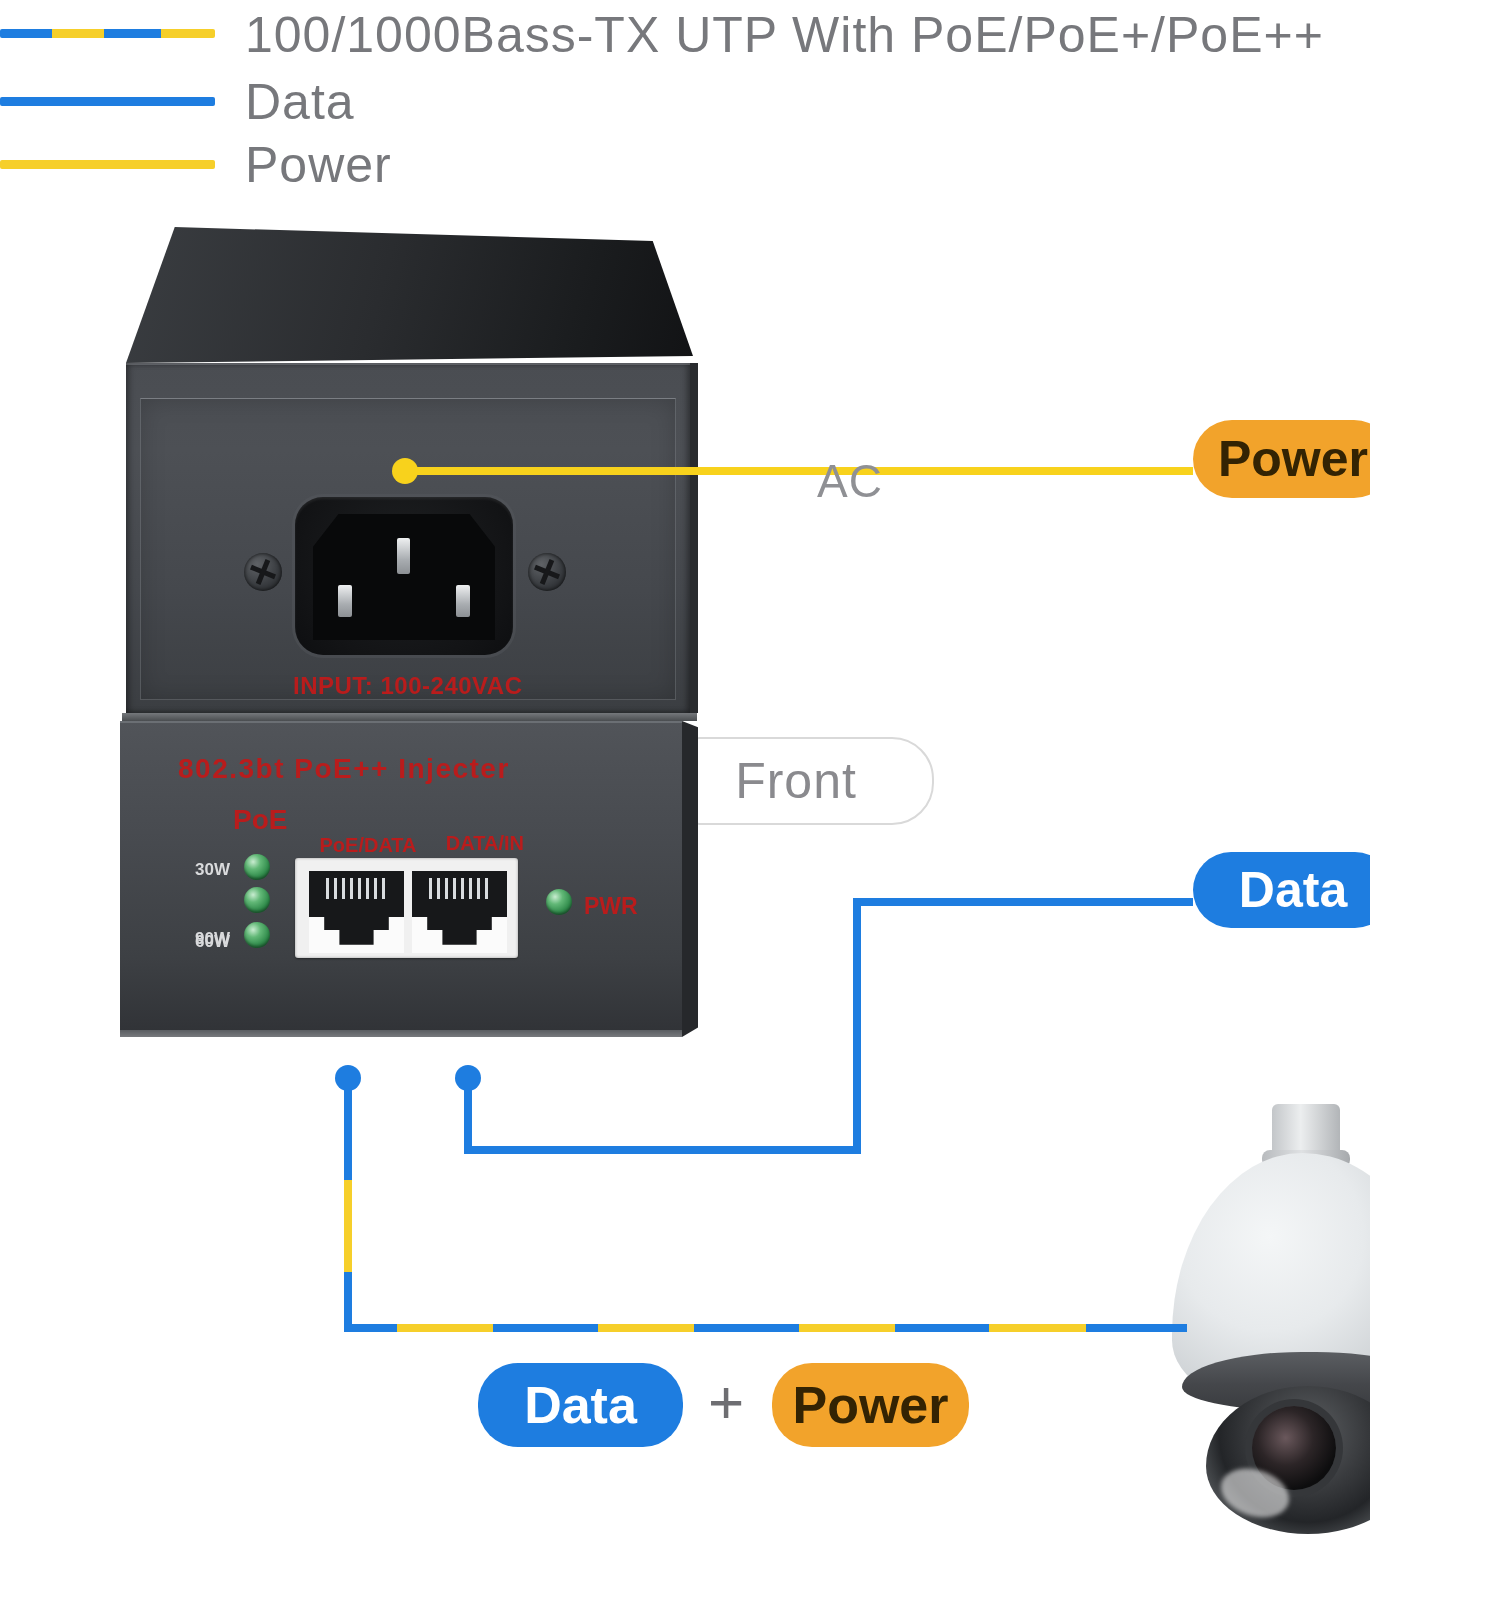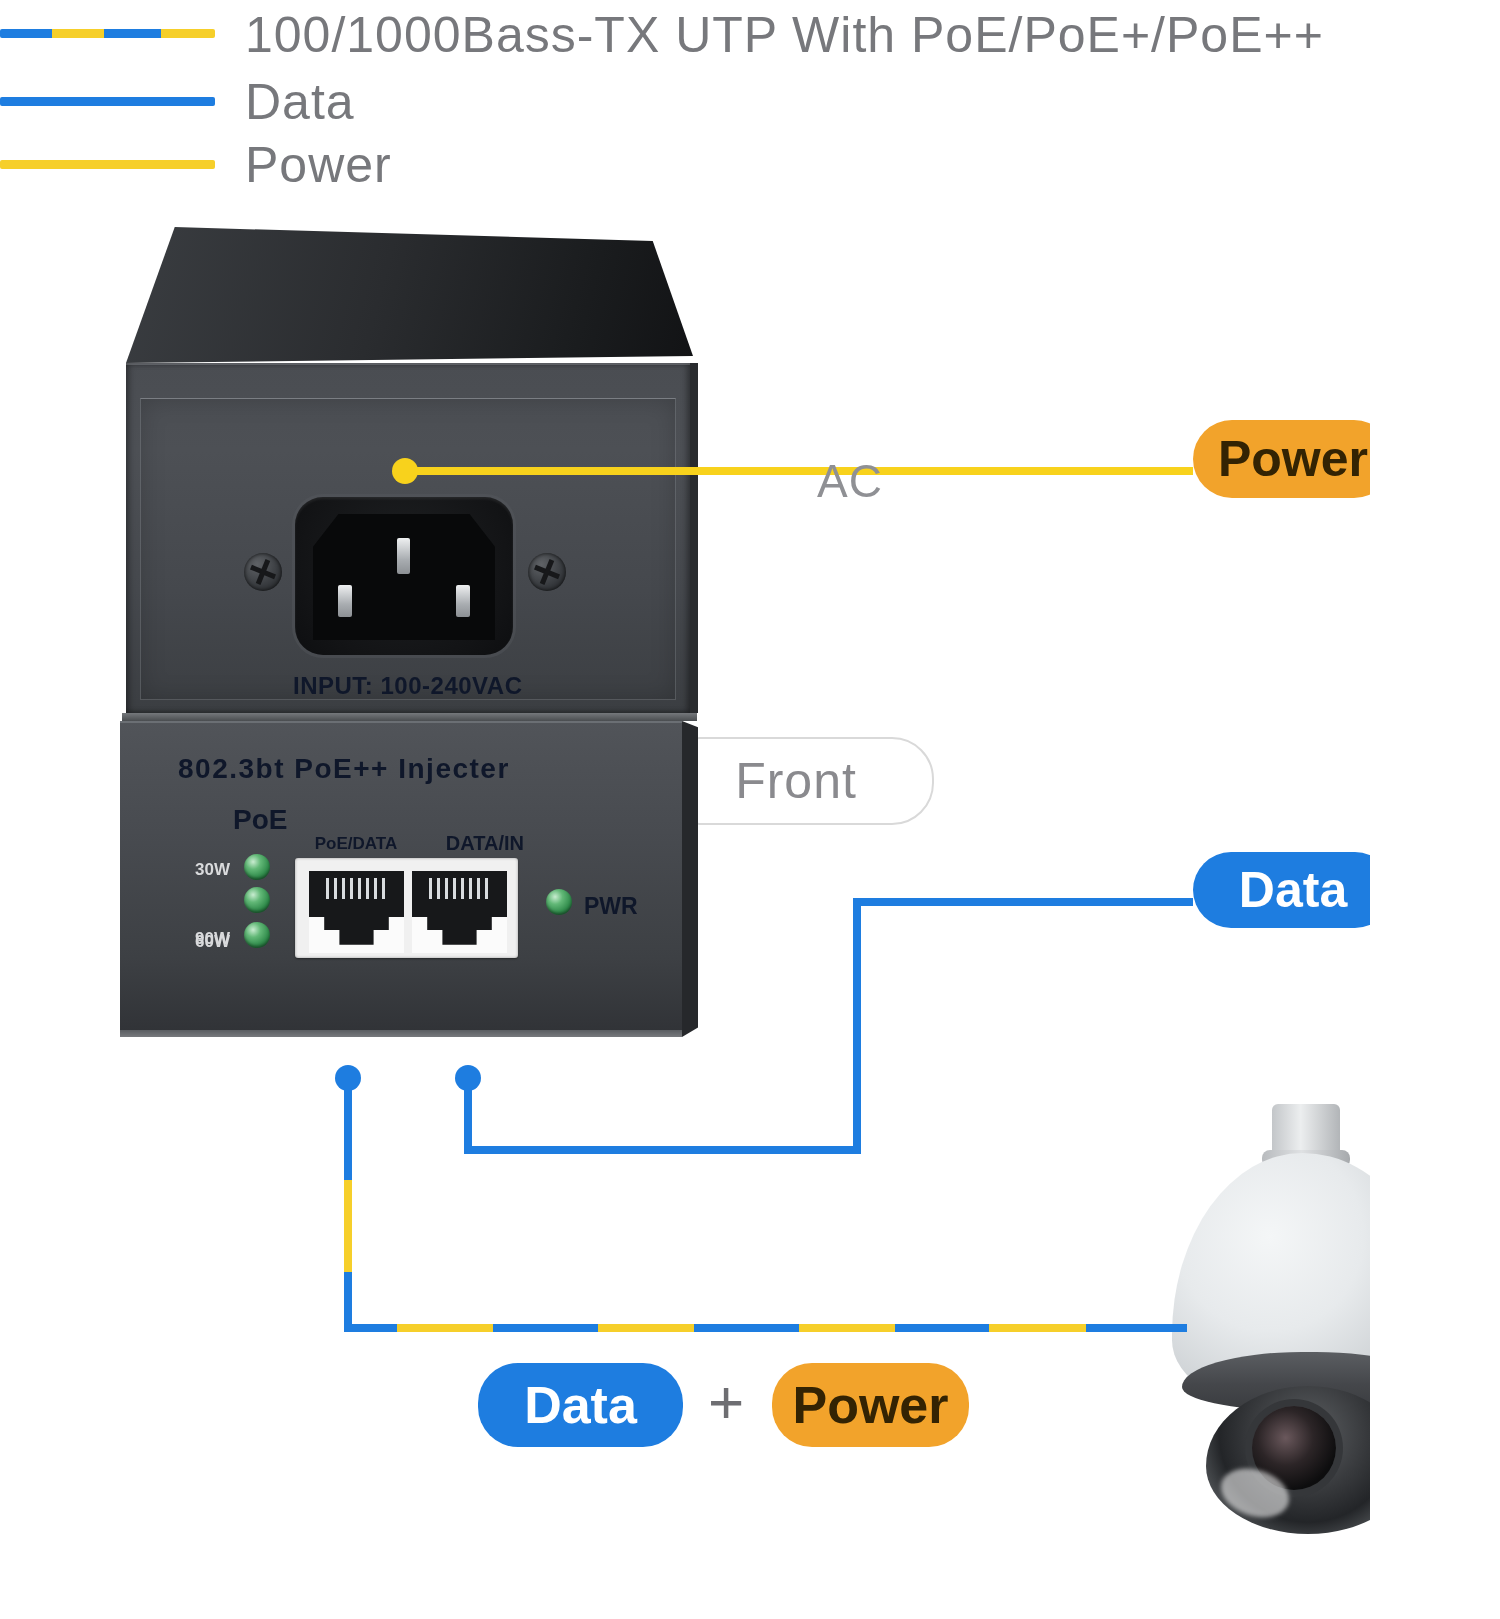--- a/index.html
+++ b/index.html
@@ -8,21 +8,21 @@
   .abs{position:absolute;}
 
   
   .legend-label{color:#77787c;font-size:50px;line-height:1.1;letter-spacing:1px;white-space:nowrap;}
   .swatch{height:9px;border-radius:2px;}
   .swatch-dashed{background:linear-gradient(90deg,#1E7DE0 0 52px,#F6CF2A 52px 104px,#1E7DE0 104px 161px,#F6CF2A 161px 215px);}
   .swatch-blue{background:#1E7DE0;}
   .swatch-yellow{background:#F6CF2A;}
 
   
-  .panel-text{color:#0f172a;font-weight:bold;white-space:nowrap;}
+  .panel-text{color:#b91c1c;font-weight:bold;white-space:nowrap;}
 
   .top-face{left:126px;top:227px;width:567px;height:136px;
     clip-path:polygon(8.6% 0,92.9% 10.3%,100% 94.9%,0 100%);
     background:linear-gradient(105deg,#3a3d41 0%,#2a2c2f 45%,#1a1c1e 80%,#121315 100%);}
   .back-face{left:126px;top:363px;width:564px;height:350px;
     background:linear-gradient(180deg,#4a4d52 0%,#4d5055 25%,#45484d 65%,#3b3e42 100%);
     box-shadow:inset 0 2px 0 rgba(160,164,170,.35), inset 3px 0 6px rgba(0,0,0,.35), inset -3px 0 6px rgba(0,0,0,.35);}
   .back-inner-panel{left:140px;top:398px;width:534px;height:300px;
     border:1px solid rgba(150,154,160,.28);border-top-color:rgba(180,184,190,.45);
     box-shadow:inset 0 0 24px rgba(0,0,0,.18);}
@@ -153,21 +153,21 @@
 
     <div class="abs panel-text" style="left:233px;top:804px;font-size:28px;">PoE</div>
 
     <div class="abs led-label" style="left:186px;top:860px;">30W</div>
     <div class="abs led" style="left:244px;top:854px;"></div>
     <div class="abs led-label" style="left:186px;top:894px;margin-top:38px;">60W</div>
     <div class="abs led" style="left:244px;top:887px;"></div>
     <div class="abs led-label" style="left:186px;top:929px;">90W</div>
     <div class="abs led" style="left:244px;top:922px;"></div>
 
-    <div class="abs panel-text" style="left:304px;top:834px;width:104px;text-align:center;font-size:17px;">PoE/DATA</div>
+    <div class="abs panel-text" style="left:316px;top:834px;width:104px;text-align:center;font-size:20px;">PoE/DATA</div>
     <div class="abs panel-text" style="left:428px;top:832px;width:96px;text-align:right;font-size:20px;">DATA/IN</div>
 
     <div class="abs port-bezel">
       <div class="port" style="left:14px;">
         <div class="port-shape"></div>
         <div class="port-contacts"></div>
       </div>
       <div class="port" style="left:117px;">
         <div class="port-shape"></div>
         <div class="port-contacts"></div>

